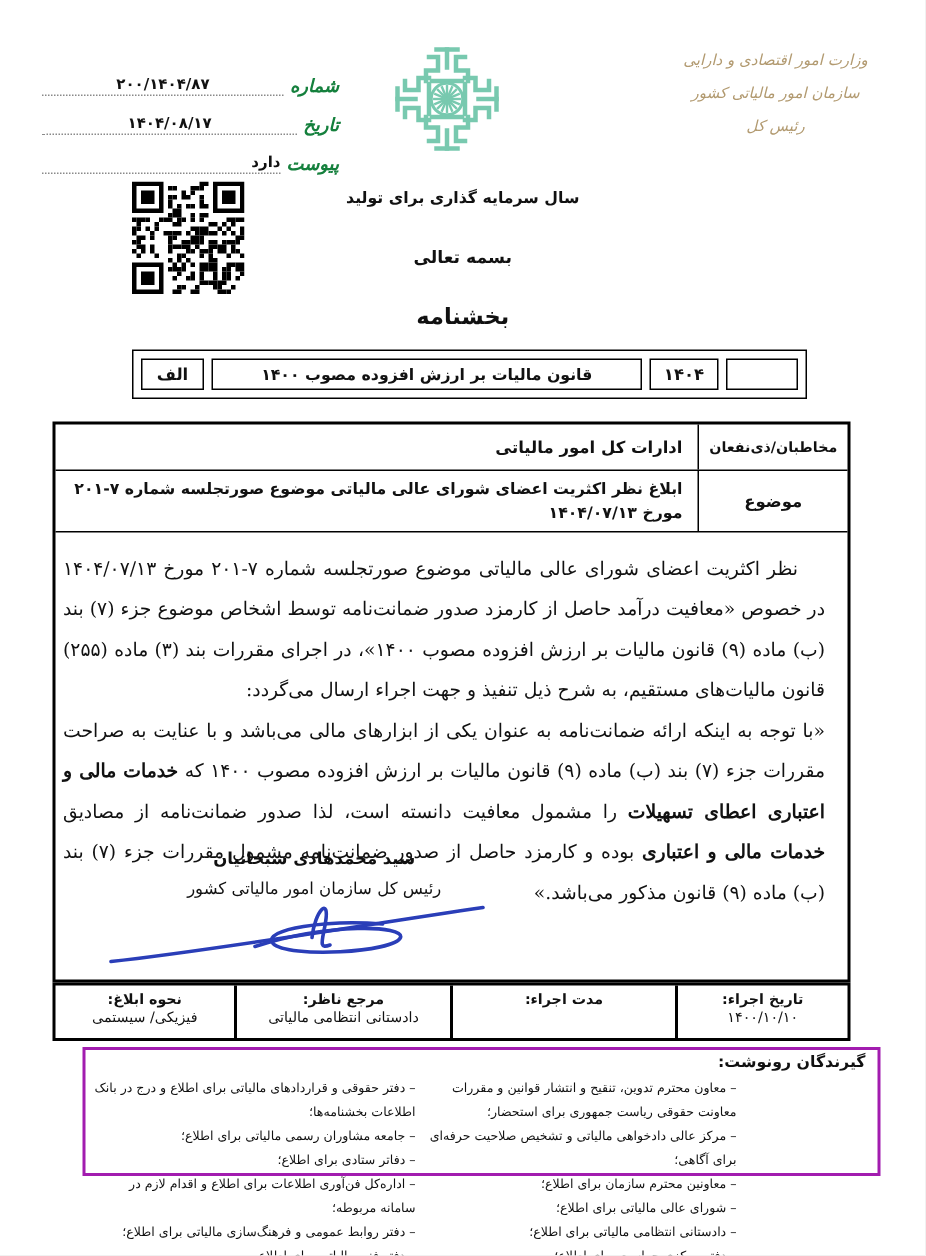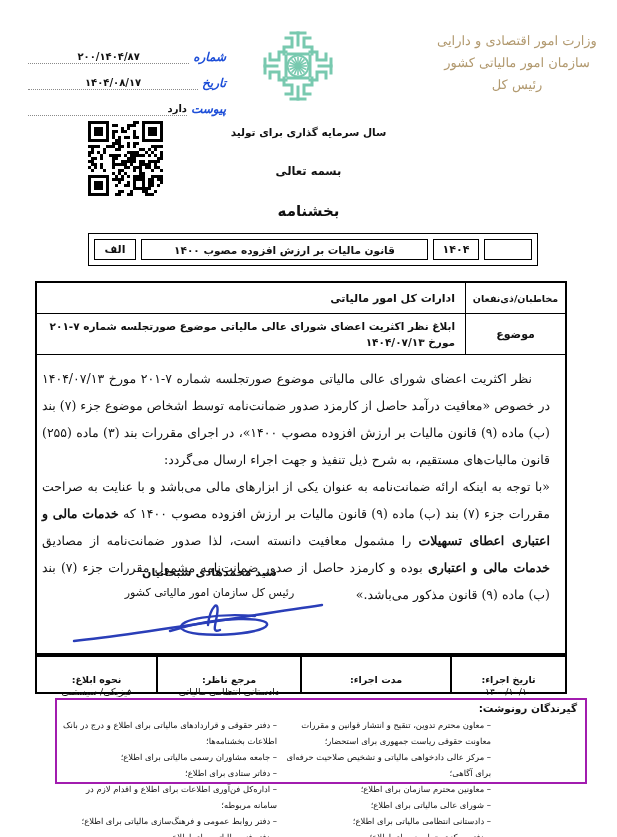--- a/index.html
+++ b/index.html
@@ -1,27 +1,27 @@
 <!DOCTYPE html>
 <html dir="rtl" lang="fa"><head>
 <meta charset="utf-8">
 <style>
   html,body{margin:0;padding:0;background:#e8e8e8;}
   .page{position:relative;width:617px;height:837px;background:#ffffff;margin:0 auto;
         font-family:"DejaVu Sans",sans-serif;color:#111;direction:rtl;overflow:hidden;}
 
   
   .ministry{position:absolute;top:30px;right:20px;width:160px;text-align:center;
-            color:#b29a70;font-family:"DejaVu Serif",serif;
-            font-size:13px;line-height:22px;}
+            color:#b29a70;font-family:"DejaVu Serif",serif;font-style:italic;
+            font-size:10px;line-height:22px;}
   .logo{position:absolute;top:26px;left:258px;width:80px;height:80px;}
   .ref-block{position:absolute;top:38px;left:28px;width:198px;font-size:10px;}
   .ref-row{display:flex;direction:rtl;align-items:flex-end;height:26px;}
   .ref-label{font-family:"DejaVu Serif",serif;font-style:italic;font-weight:bold;
-             font-size:12px;color:#1d4ed8;margin-left:4px;white-space:nowrap;}
+             font-size:12px;color:#15803d;margin-left:4px;white-space:nowrap;}
   .ref-line{flex:1;border-bottom:1px dotted #8a8a8a;text-align:center;
             font-weight:bold;font-size:10px;padding-bottom:1px;}
   .ref-line.start{text-align:right;}
 
   .center-line{position:absolute;left:0;right:0;text-align:center;font-weight:bold;}
   .slogan{top:126px;font-size:10.5px;}
   .besmele{top:164px;font-size:11.5px;}
   .doctype{top:202px;font-size:15px;letter-spacing:.5px;}
 
   .qr{position:absolute;top:121px;left:88px;width:75px;height:75px;}
@@ -58,21 +58,21 @@
   .sig-block{position:absolute;left:55px;bottom:4px;width:235px;height:86px;
              text-align:center;}
   .sig-name{font-weight:bold;font-size:11px;line-height:20px;}
   .sig-title{font-weight:normal;font-size:11px;line-height:20px;}
   .sig-svg{position:absolute;top:26px;left:-22px;width:260px;height:60px;pointer-events:none;}
 
   
   .exec-table{position:absolute;top:655px;left:35px;width:532px;height:39px;
               border:2px solid #000;display:flex;direction:rtl;box-sizing:border-box;}
   .e-cell{border-left:2px solid #000;display:flex;flex-direction:column;align-items:center;
-          justify-content:flex-start;padding-top:17px;font-size:9.5px;box-sizing:border-box;}
+          justify-content:flex-start;padding-top:4px;font-size:9.5px;box-sizing:border-box;}
   .e-cell:last-child{border-left:none;}
   .e-label{font-weight:bold;}
   .e-value{font-size:9.5px;line-height:14px;}
   .e-date{width:115px;}
   .e-duration{width:150px;}
   .e-supervisor{width:144px;}
   .e-notify{flex:1;}
 
   
   .recipients{position:absolute;top:698px;left:35px;width:532px;height:86px;

